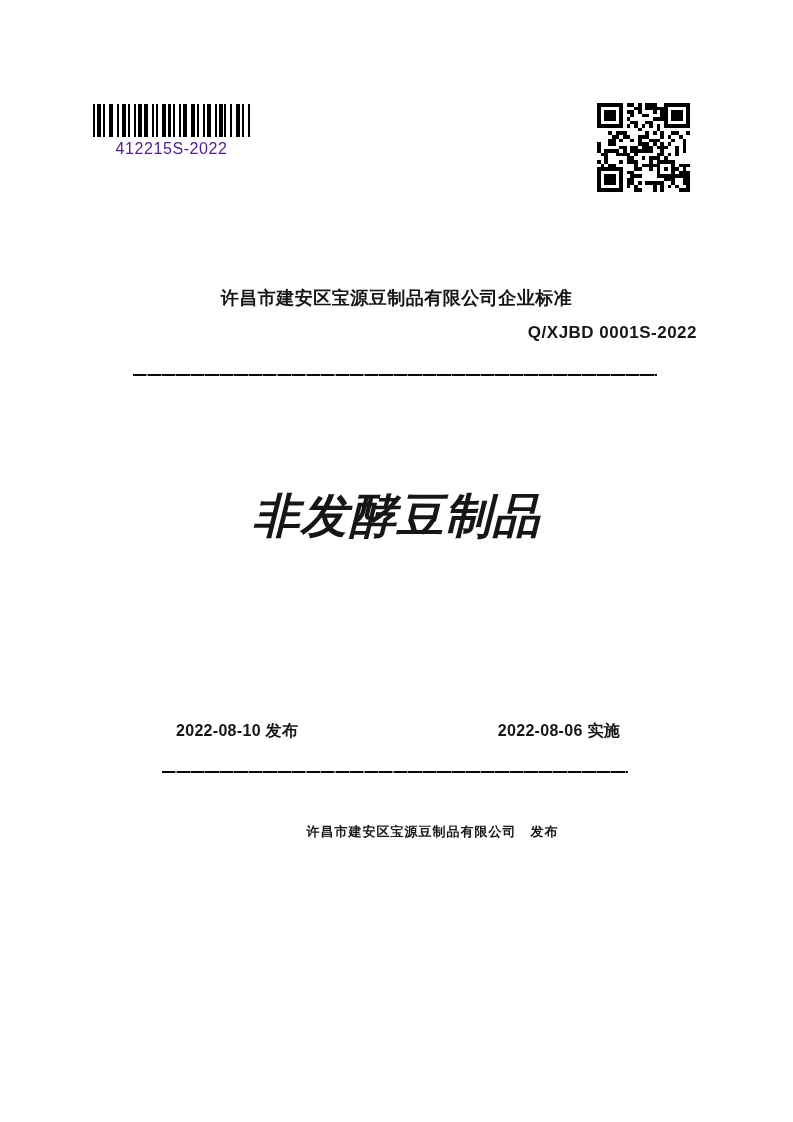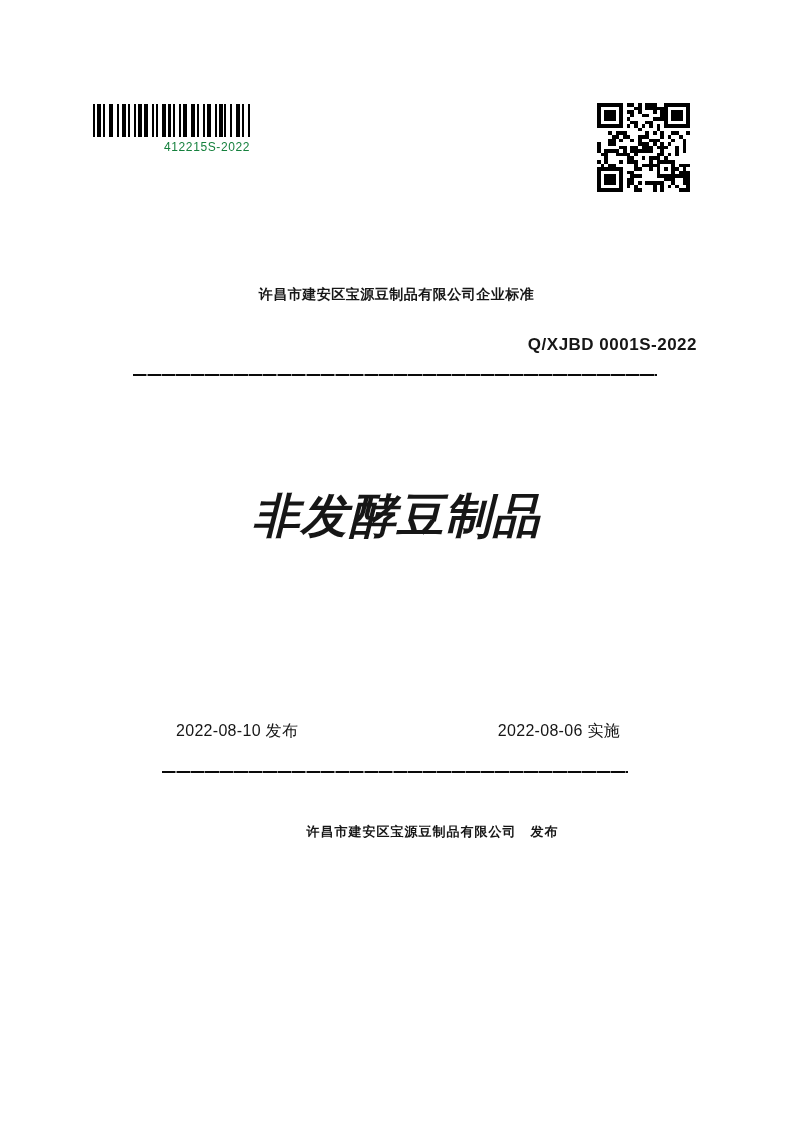--- a/index.html
+++ b/index.html
@@ -17,57 +17,55 @@
   .barcode {
     position: absolute;
     left: 93px;
     top: 104px;
     width: 157px;
     text-align: center;
   }
   .barcode svg { display: block; width: 157px; height: 33px; }
   .barcode-label {
     margin-top: 3px;
-    font-size: 12px;
+    font-size: 16px;
     letter-spacing: 0.6px;
-    color: #15803d;
-    white-space: nowrap;
-    text-align: right;
+    color: #4c1d95;
+    white-space: nowrap;
   }
 
   
   .qr {
     position: absolute;
     left: 597px;
     top: 103px;
     width: 93px;
     height: 89px;
   }
 
   
   .company-title {
     position: absolute;
     top: 286px;
     left: 0;
     width: 100%;
     text-align: center;
-    font-size: 14px;
+    font-size: 18px;
     font-weight: bold;
     letter-spacing: 0.5px;
     white-space: nowrap;
   }
   .std-number {
     position: absolute;
     top: 323px;
     right: 96px;
     font-size: 17px;
     font-weight: bold;
     letter-spacing: 0.5px;
     white-space: nowrap;
-    margin-top: 12px;
   }
 
   
   .rule {
     position: absolute;
     height: 2px;
     background: repeating-linear-gradient(90deg,
       #0a0a0a 0px, #0a0a0a 13px,
       #8a8a8a 13px, #8a8a8a 14.5px);
   }
@@ -90,21 +88,21 @@
 
   
   .date-row {
     position: absolute;
     top: 721px;
     left: 176px;
     right: 173px;
     display: flex;
     justify-content: space-between;
     font-size: 16px;
-    font-weight: normal;
+    font-weight: bold;
     letter-spacing: 0.3px;
     white-space: nowrap;
   }
 
   
   .footer {
     position: absolute;
     top: 823px;
     left: 0;
     width: 100%;

